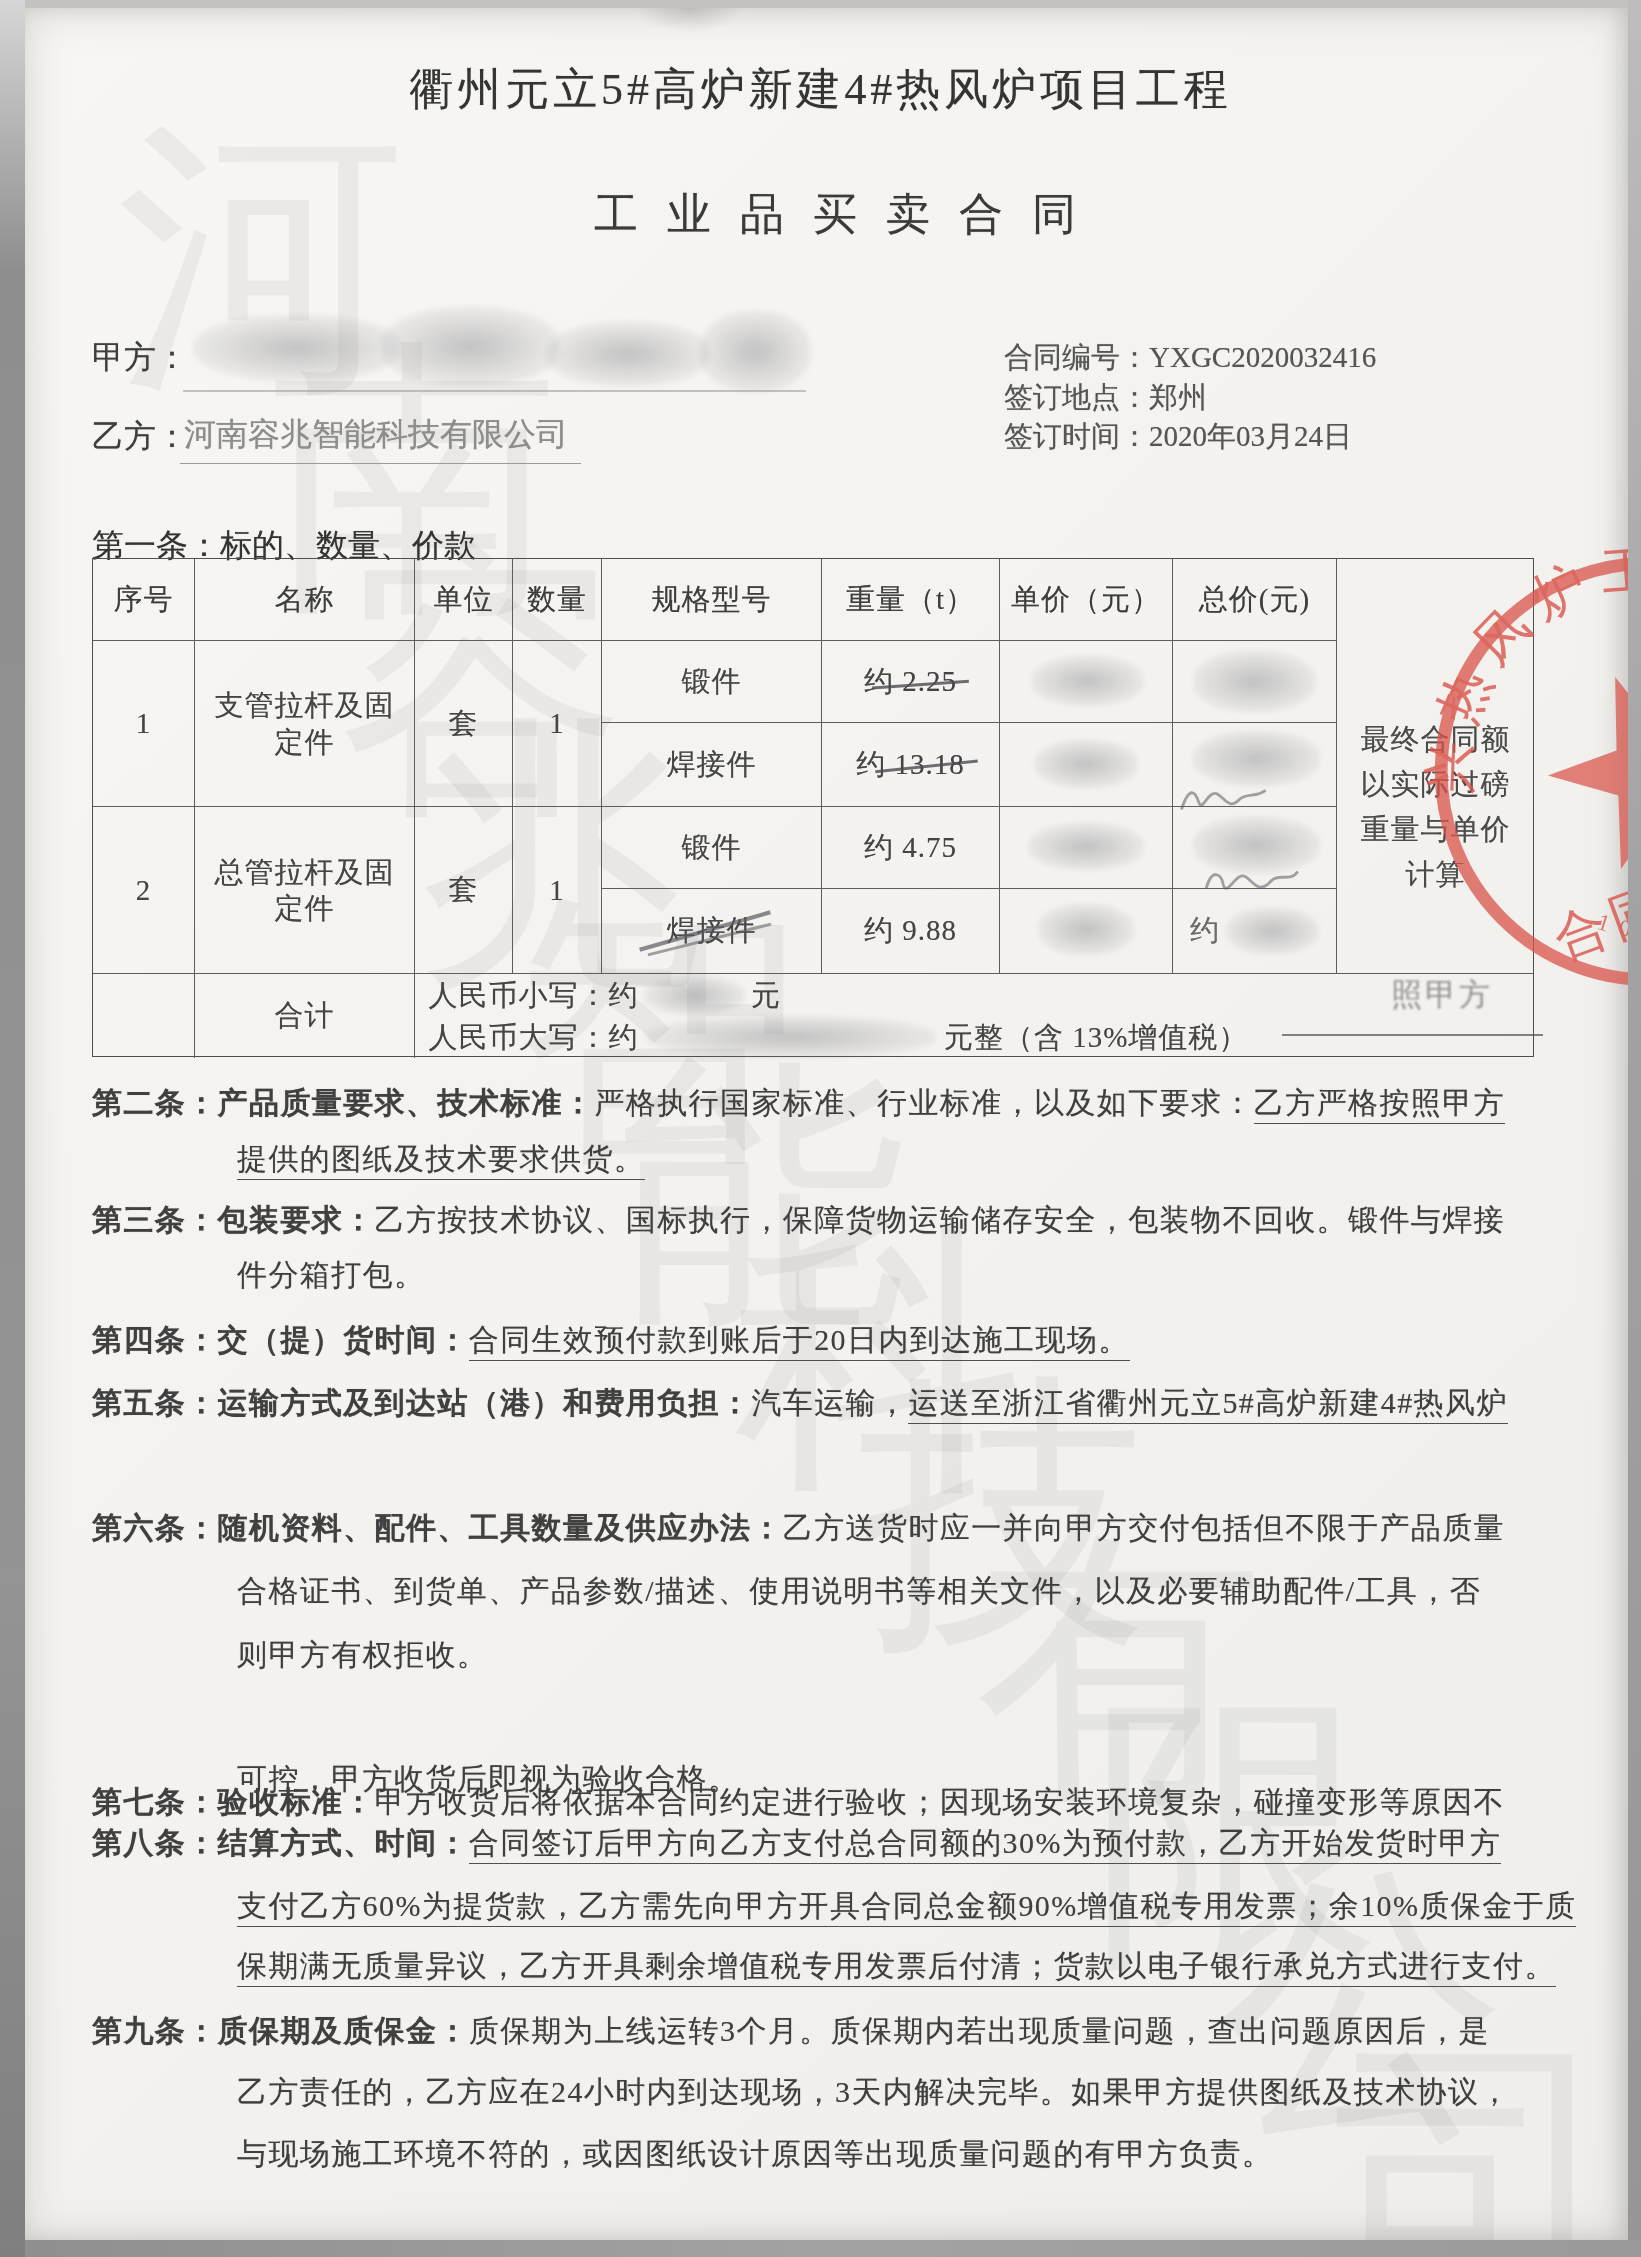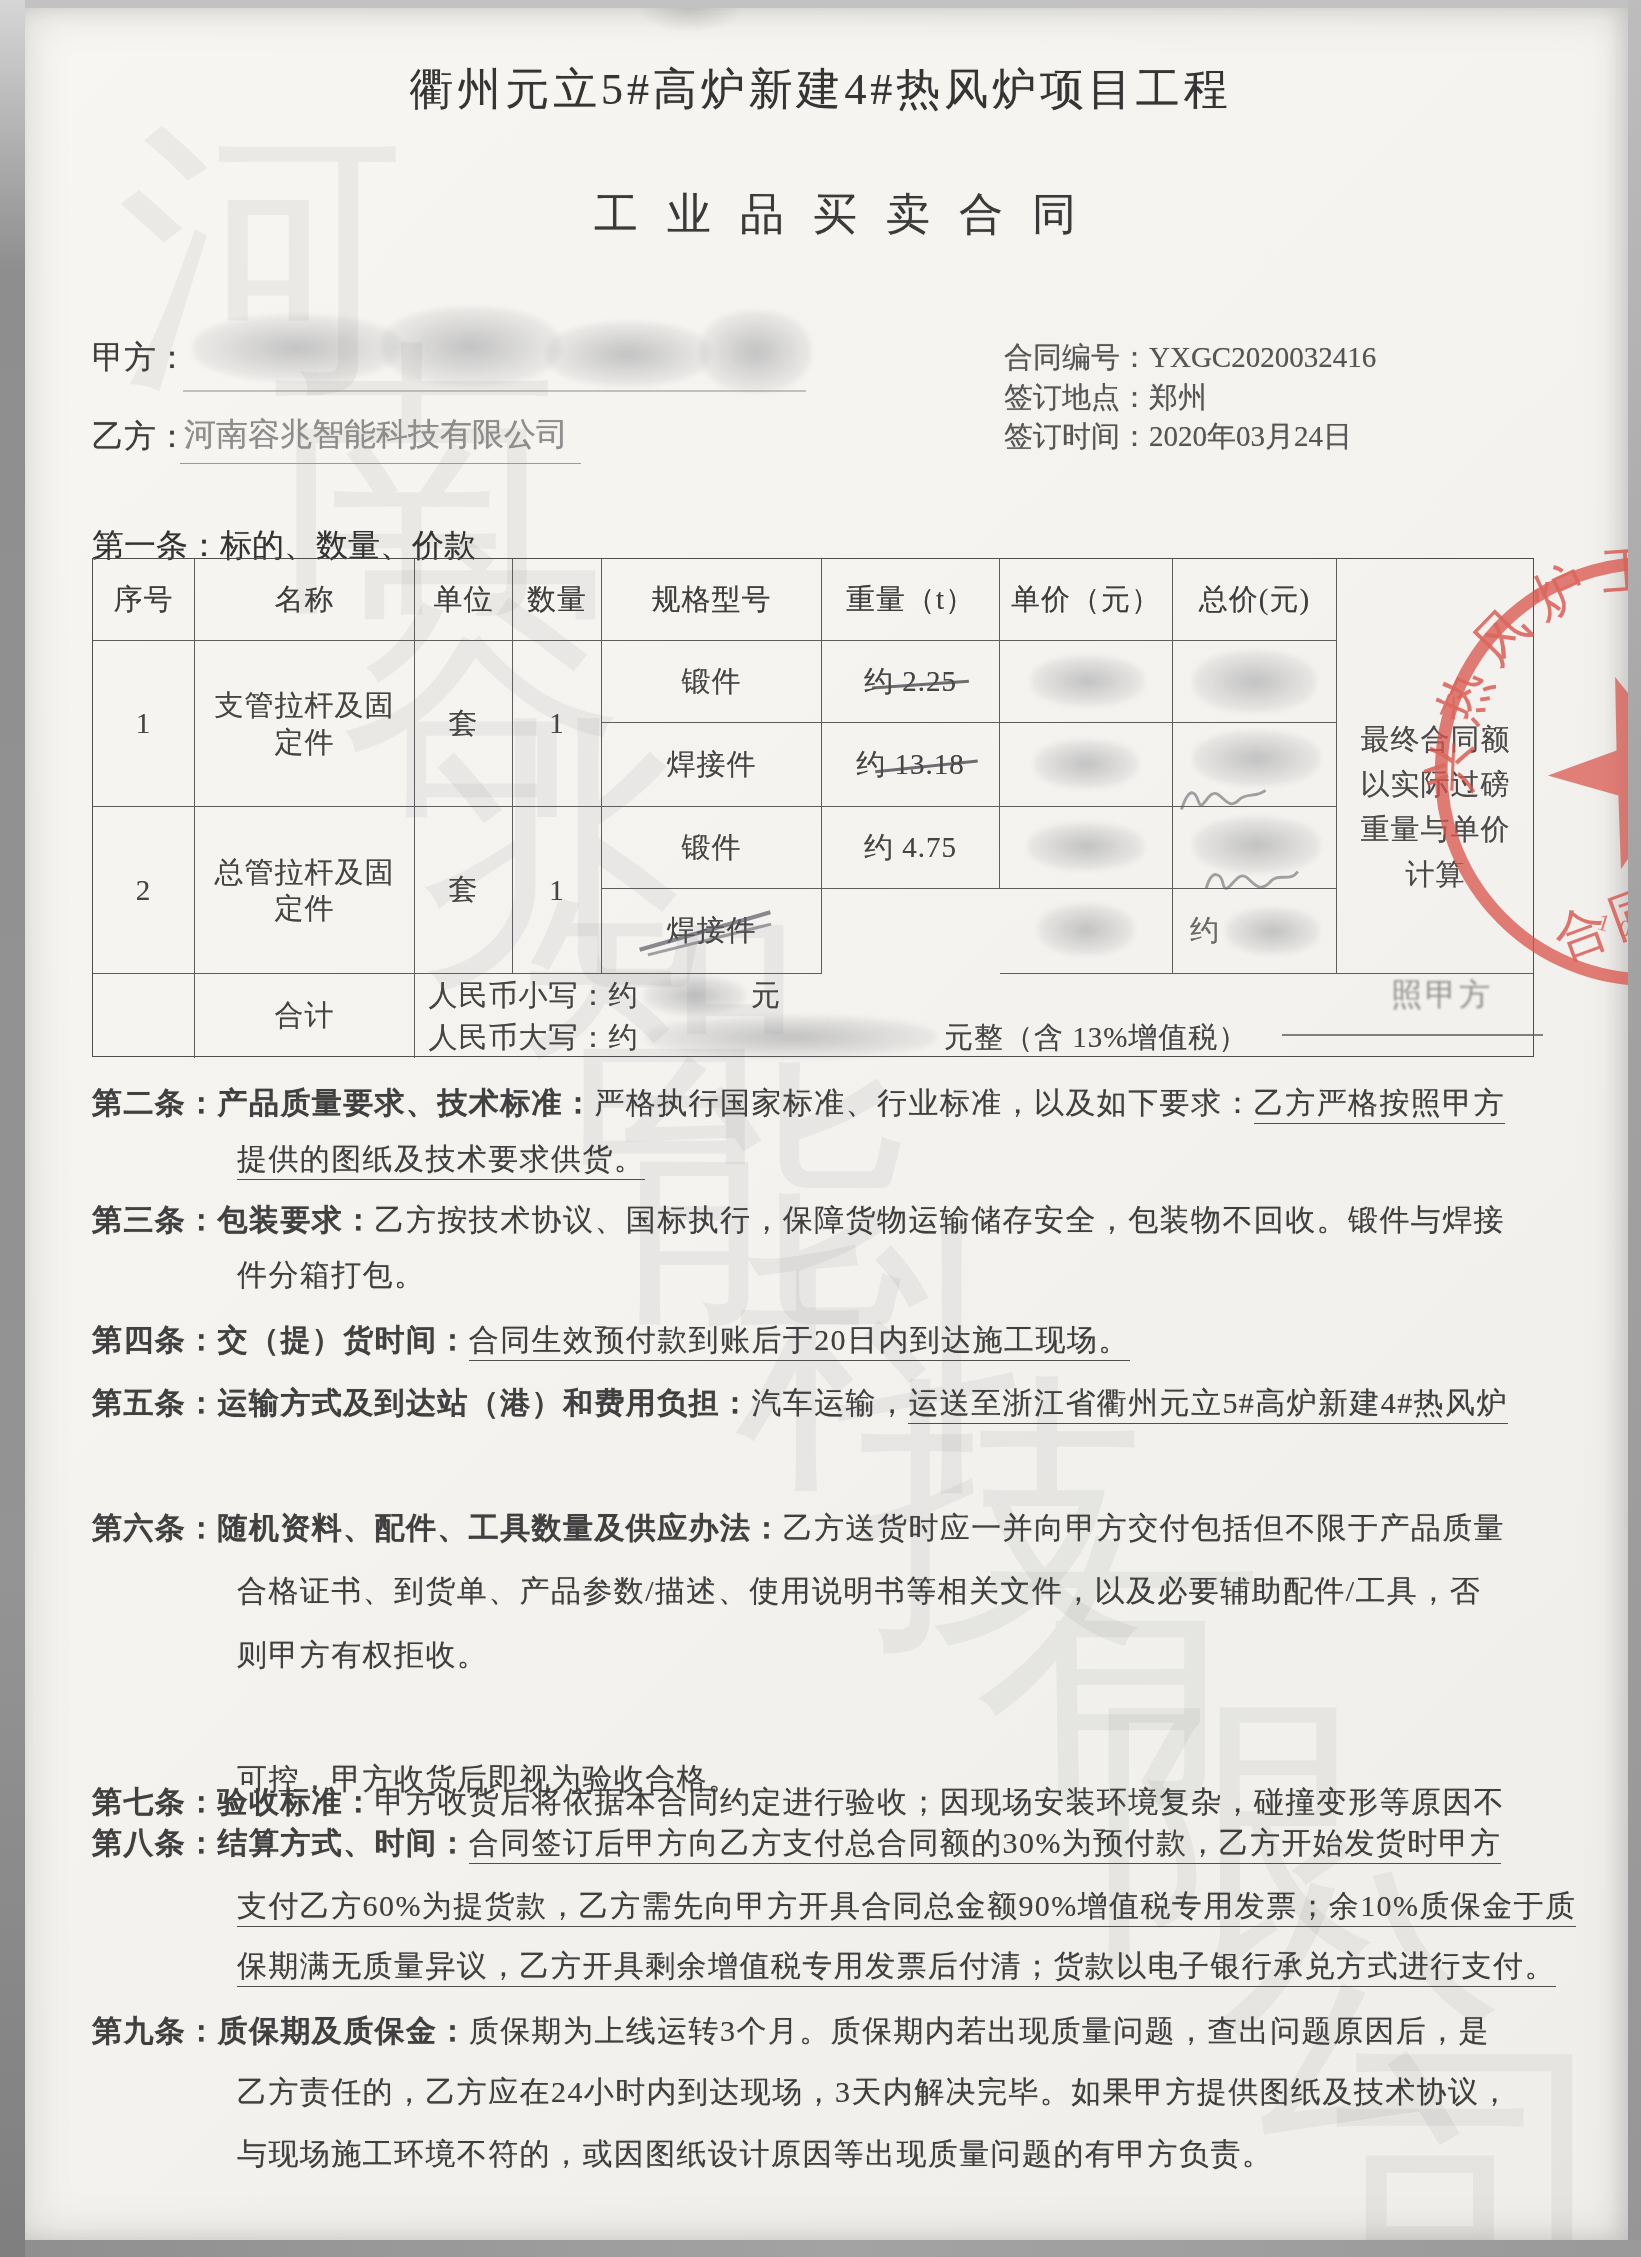--- a/index.html
+++ b/index.html
@@ -178,20 +178,21 @@
       <svg class="squiggle" style="left:25px;bottom:-13.5px;width:106px;height:42px" viewBox="0 0 110 44">
         <path d="M8 30 C14 8 24 14 26 26 C30 40 40 10 50 18 C58 24 64 36 76 22 C84 13 96 24 104 12" fill="none" stroke="#5c5c64" stroke-width="3"></path>
       </svg>
     </div>
 
     <div class="cell" style="grid-row:5;grid-column:5">
       <span>焊接件</span>
       <div class="strike" style="left:16%;top:48%;width:62%;height:3.9px;transform:rotate(-16deg);background:rgba(90,90,98,0.7)"></div>
       <div class="strike" style="left:20%;top:58%;width:58%;height:2.9px;transform:rotate(-14deg);background:rgba(90,90,98,0.55)"></div>
     </div>
+    <div class="cell" style="grid-row:5;grid-column:6">约 9.88</div>
     <div class="cell" style="grid-row:5;grid-column:7">
       <div class="smudge" style="left:22%;top:18%;width:56%;height:60%"></div>
     </div>
     <div class="cell" style="grid-row:5;grid-column:8">
       <span style="color:#6a6a6a">约</span>
       <div class="smudge inline" style="width:93px;height:46px;margin-left:5.8px"></div>
     </div>
 
     <div class="cell nr remark-cell" style="grid-row:2/6;grid-column:9">最终合同额以实际过磅重量与单价计算</div>
 

